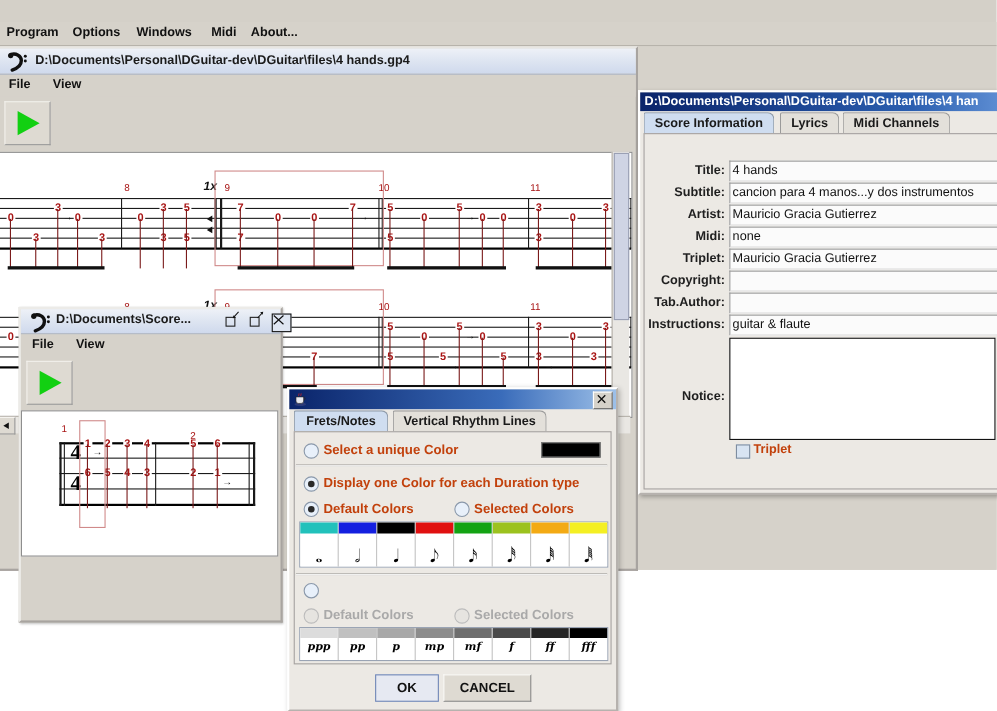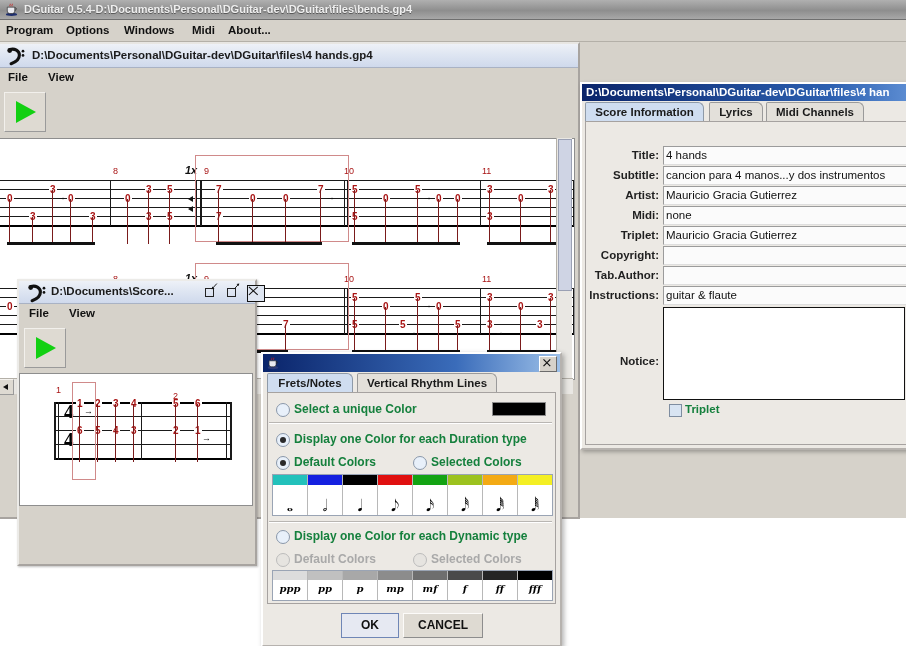--- a/index.html
+++ b/index.html
@@ -91,21 +91,21 @@
      box-shadow:2px 2px 5px rgba(0,0,0,.3);}
   .cd-title{position:absolute;left:0;top:0;width:100%;height:18px;
      background:linear-gradient(to right,#0a246a,#3a6cba 65%,#9dc0e8);}
   .closebtn{position:absolute;right:3px;top:2px;width:16px;height:14px;background:#d6d2ca;
      border:1px solid #6b6b6b;border-top-color:#fff;border-left-color:#fff;}
 
   .cpane{position:absolute;left:4px;top:38px;width:287px;height:210px;background:#ece9e4;border:1px solid #a6a2a0;}
   .radio{position:absolute;width:12px;height:12px;border-radius:50%;background:#e8f0fa;border:1px solid #8a98aa;}
   .radio.on::after{content:"";position:absolute;left:3px;top:3px;width:6px;height:6px;border-radius:50%;background:#2a2a2a;}
   .radio.dis{background:#e6e4e0;border-color:#bcbcbc;}
-  .rlabel{position:absolute;font-weight:bold;font-size:12px;color:#15803d;white-space:nowrap;}
+  .rlabel{position:absolute;font-weight:bold;font-size:12px;color:#c2410c;white-space:nowrap;}
   .rlabel.dis{color:#a9a9a9;}
   .sep{position:absolute;height:1px;background:#b9b6b2;border-bottom:1px solid #fff;}
 
   .swatchbox{position:absolute;border:1px solid #9aa4b4;background:#f4f4f4;display:flex;}
   .sw{flex:1;border-right:1px solid #b8b8b8;background:#fff;position:relative;}
   .sw:last-child{border-right:none;}
   .sw .band{position:absolute;left:0;top:0;width:100%;height:10px;}
   .sw .gl{position:absolute;left:0;right:0;bottom:1px;text-align:center;font-family:"DejaVu Sans",sans-serif;
       font-size:16px;line-height:16px;color:#000;}
   .sw .dl{position:absolute;left:0;right:0;top:3px;text-align:center;font-family:"DejaVu Serif",serif;
@@ -129,29 +129,20 @@
   .repbox{position:absolute;border:1px solid #d08a8a;}
   .bnum{position:absolute;font-weight:bold;font-size:11px;color:#111;font-style:italic;}
 </style>
 </head>
 <body>
 
 <div class="app">
 
   <div class="osframe">
 
-    <div class="os-title">
-      <svg class="javacup" viewBox="0 0 16 16">
-        <ellipse cx="8" cy="13.2" rx="6" ry="1.8" fill="#1f2f6e"></ellipse>
-        <path d="M3.5 5.5h8v4.2a2.6 2.6 0 0 1-2.6 2.6H6.1A2.6 2.6 0 0 1 3.5 9.7z" fill="#e9eaf0" stroke="#2a2a2a" stroke-width=".7"></path>
-        <path d="M11.5 6.2c1.6.1 2.2 1 1.4 1.9-.4.5-1 .7-1.4.8" fill="none" stroke="#2a2a2a" stroke-width=".8"></path>
-        <path d="M6.5 4.6c-.9-1.1.6-1.6.2-2.7M8.7 4.6c-.9-1.1.6-1.6.2-2.7" fill="none" stroke="#cc2121" stroke-width=".9"></path>
-      </svg>
-      <div class="t">DGuitar 0.5.4-D:\Documents\Personal\DGuitar-dev\DGuitar\files\bends.gp4</div>
-    </div>
 
     <div class="menubar">
       <div class="mi" style="left:6px">Program</div>
       <div class="mi" style="left:66px">Options</div>
       <div class="mi" style="left:124px">Windows</div>
       <div class="mi" style="left:192px">Midi</div>
       <div class="mi" style="left:228px">About...</div>
     </div>
 
     <div class="desktop">
@@ -563,21 +554,20 @@
           </div>
           <div class="sw">
             <div class="band" style="background: rgb(244, 239, 35);"></div>
             <div class="gl">𝅘𝅥𝅲</div>
           </div>
         </div>
 
       <div class="sep" style="left:1px;top:128px;width:283px"></div>
 
       <div class="radio" style="left:8px;top:137px"></div>
-      <div class="rlabel" style="left:26px;top:136px">Display one Color for each Dynamic type</div>
 
       <div class="radio dis" style="left:8px;top:160px"></div>
       <div class="rlabel dis" style="left:26px;top:159px">Default Colors</div>
       <div class="radio dis" style="left:145px;top:160px"></div>
       <div class="rlabel dis" style="left:163px;top:159px">Selected Colors</div>
 
       <div class="swatchbox" id="dyn-sw" style="left:4px;top:177px;width:279px;height:29px">
           <div class="sw">
             <div class="band" style="background: rgb(220, 220, 220); height: 9px;"></div>
             <div class="dl" style="top: 12px;">ppp</div>

